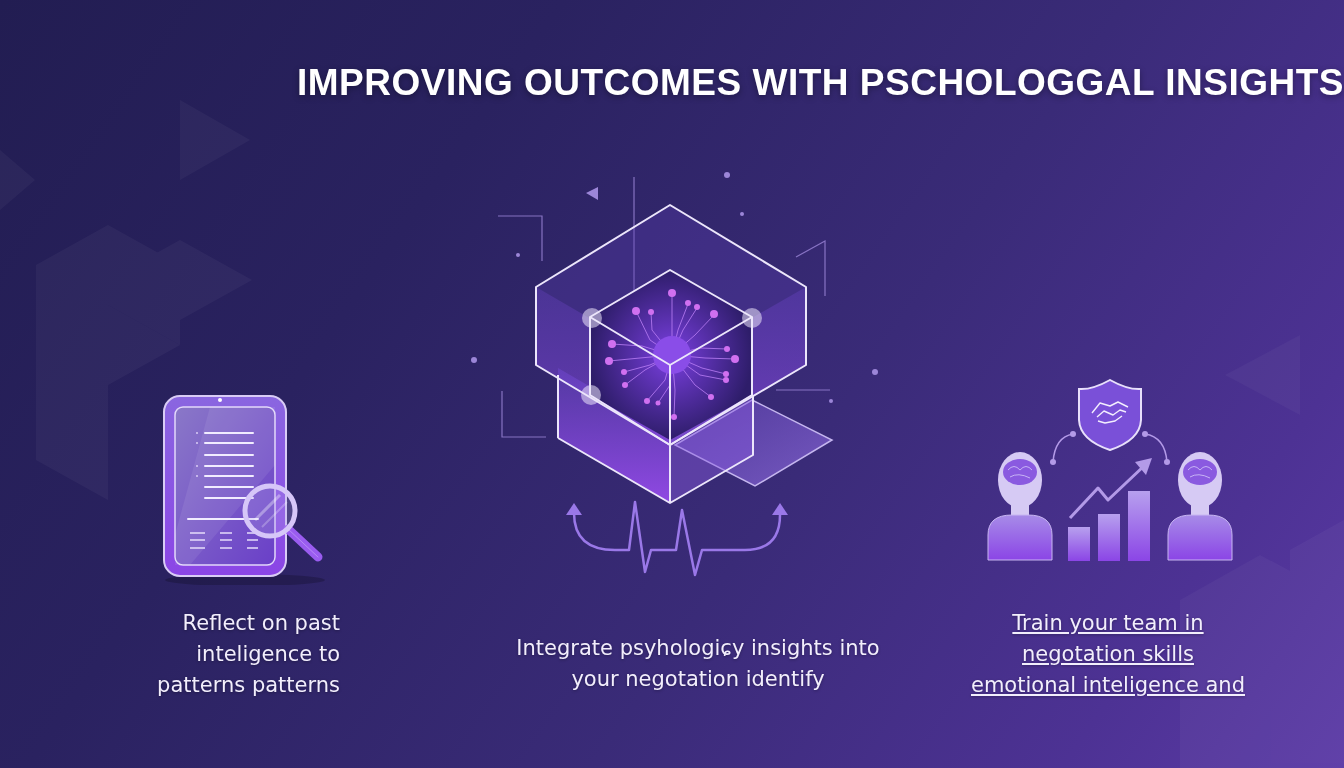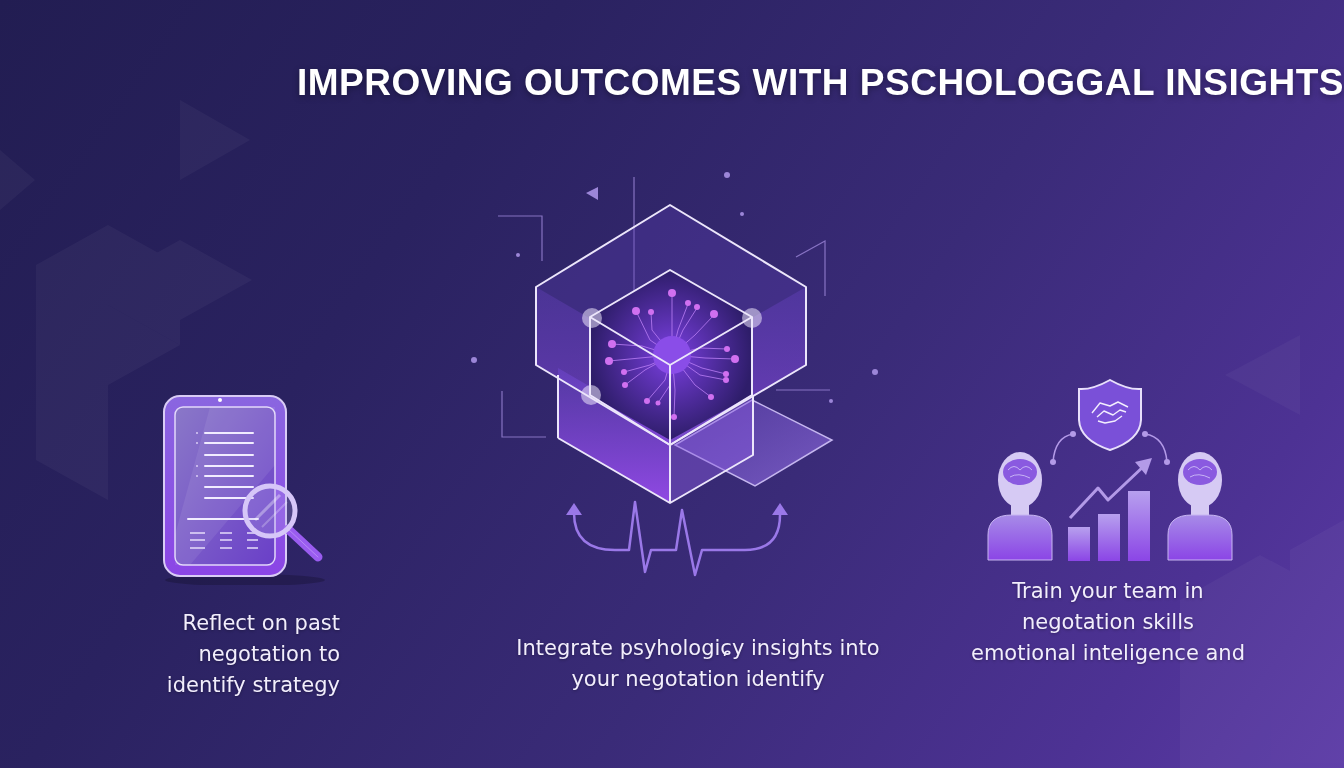--- a/index.html
+++ b/index.html
@@ -255,26 +255,26 @@
   <rect x="88" y="152" width="22" height="34" fill="url(#bar)"></rect>
   <rect x="118" y="139" width="22" height="47" fill="url(#bar)"></rect>
   <rect x="148" y="116" width="22" height="70" fill="url(#bar)"></rect>
 
   <polyline points="90,143 118,113 128,125 165,90" stroke="#b39ae8" stroke-width="3" fill="none" stroke-linejoin="round"></polyline>
   <polygon points="155,87 172,83 166,100" fill="#b39ae8"></polygon>
 </svg>
 
 <div class="caption" style="left:140px; top:608px; width:200px; text-align:right;">
   <span style="padding-left:12px;">Reflect on past</span>
-  <span style="padding-left:34px;">negotation to</span>
-  <span style="padding-left:13px;">identify strategy</span>
+  <span style="padding-left:34px;">inteligence to</span>
+  <span style="padding-left:13px;">patterns patterns</span>
 </div>
 
 <div class="caption" style="left:498px; top:633px; width:400px;">
   <span>Integrate psyhologiɕy insights into</span>
   <span>your negotation identify</span>
 </div>
 
-<div class="caption" style="left:958px; top:576px; width:300px;">
+<div class="caption" style="left:958px; top:608px; width:300px;text-decoration:underline;">
   <span>Train your team in</span>
   <span>negotation skills</span>
   <span>emotional inteligence and</span>
 </div>
 
 </body></html>

